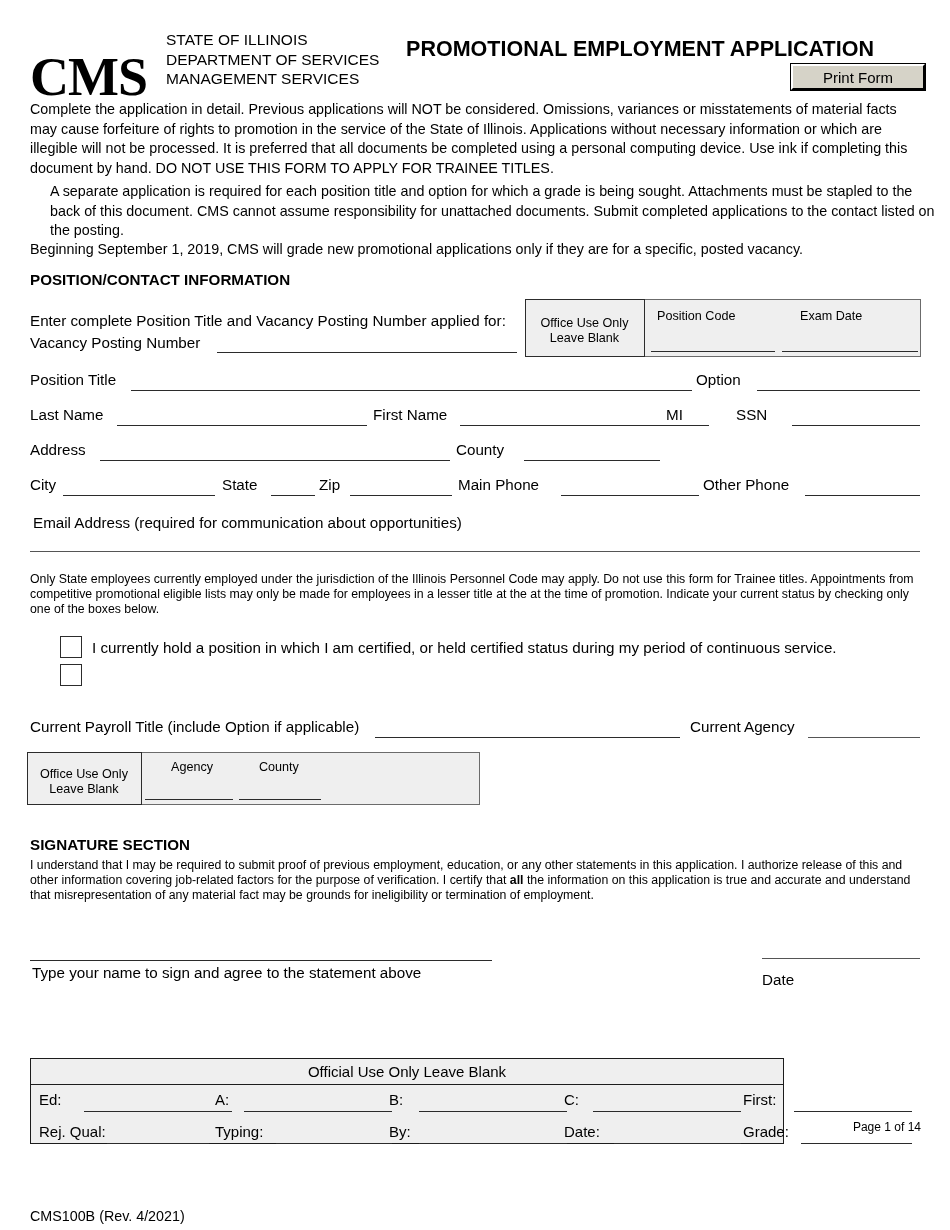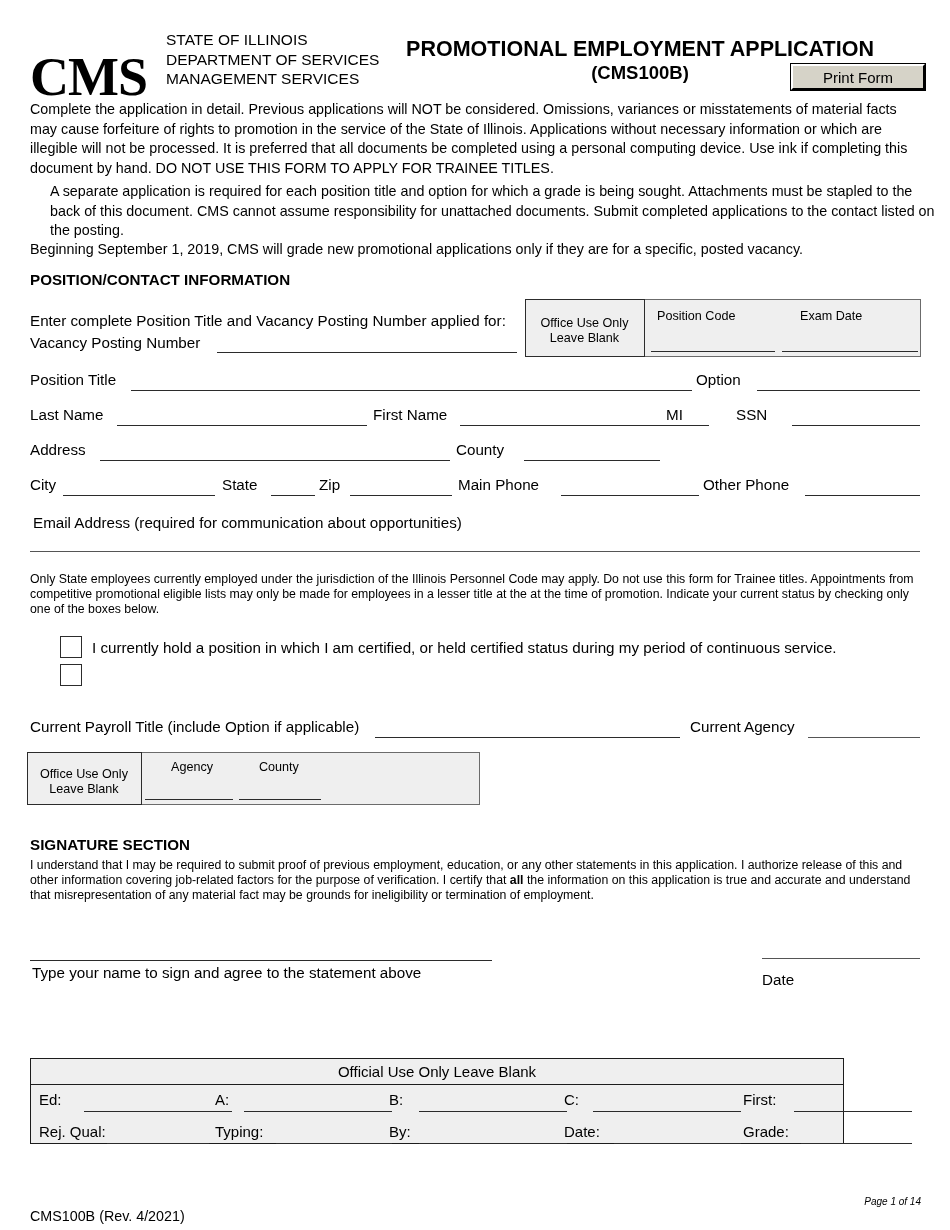--- a/index.html
+++ b/index.html
@@ -158,21 +158,21 @@
     position: absolute;
     font-size: 12.3px;
     line-height: 15.2px;
   }
 
   
   .ou-table {
     position: absolute;
     left: 30px;
     top: 1058px;
-    width: 814px;
+    width: 754px;
     height: 86px;
     box-sizing: border-box;
     border: 1.6px solid #1c1c1c;
     background: #efefef;
   }
   .ou-table-head {
     position: absolute;
     left: 0; top: 0;
     width: 100%;
     height: 26px;
@@ -193,40 +193,38 @@
   .footer-left {
     position: absolute;
     left: 30px;
     top: 1176px;
     font-size: 14.3px;
     margin-top: 32px;
   }
   .footer-right {
     position: absolute;
     right: 29px;
-    top: 1196px;
-    font-size: 10px;
-    font-style: italic;
+    top: 1120px;
+    font-size: 12px;
   }
   b.strong { font-weight: bold; }
 </style>
 </head>
 <body>
 
 <div class="page">
 
   <div class="header">
     <div class="cms-logo">CMS</div>
     <div class="agency-lines">
       <div>STATE OF ILLINOIS</div>
       <div>DEPARTMENT OF SERVICES</div>
       <div>MANAGEMENT SERVICES</div>
     </div>
     <div class="doc-title">PROMOTIONAL EMPLOYMENT APPLICATION</div>
-    <div class="doc-subtitle">(CMS100B)</div>
   </div>
   <button class="print-btn">Print Form</button>
 
   <div class="para p-intro">Complete the application in detail.  Previous applications will NOT be considered. Omissions, variances or misstatements of material facts may cause forfeiture of rights to promotion in the service of the State of Illinois. Applications without necessary information or which are illegible will not be processed. It is preferred that all documents be completed using a personal computing device. Use ink if completing this document by hand. DO NOT USE THIS FORM TO APPLY FOR TRAINEE TITLES.</div>
   <div class="para p-sep">A separate application is required for each position title and option for which a grade is being sought. Attachments must be stapled to the back of this document. CMS cannot assume responsibility for unattached documents. Submit completed applications to the contact listed on the posting.</div>
   <div class="para p-begin">Beginning September 1, 2019, CMS will grade new promotional applications only if they are for a specific, posted vacancy.</div>
 
   <div class="section-head sh-position">POSITION/CONTACT INFORMATION</div>
 
   <div class="lbl" style="left:30px; top:312px;">Enter complete Position Title and Vacancy Posting Number applied for:</div>

